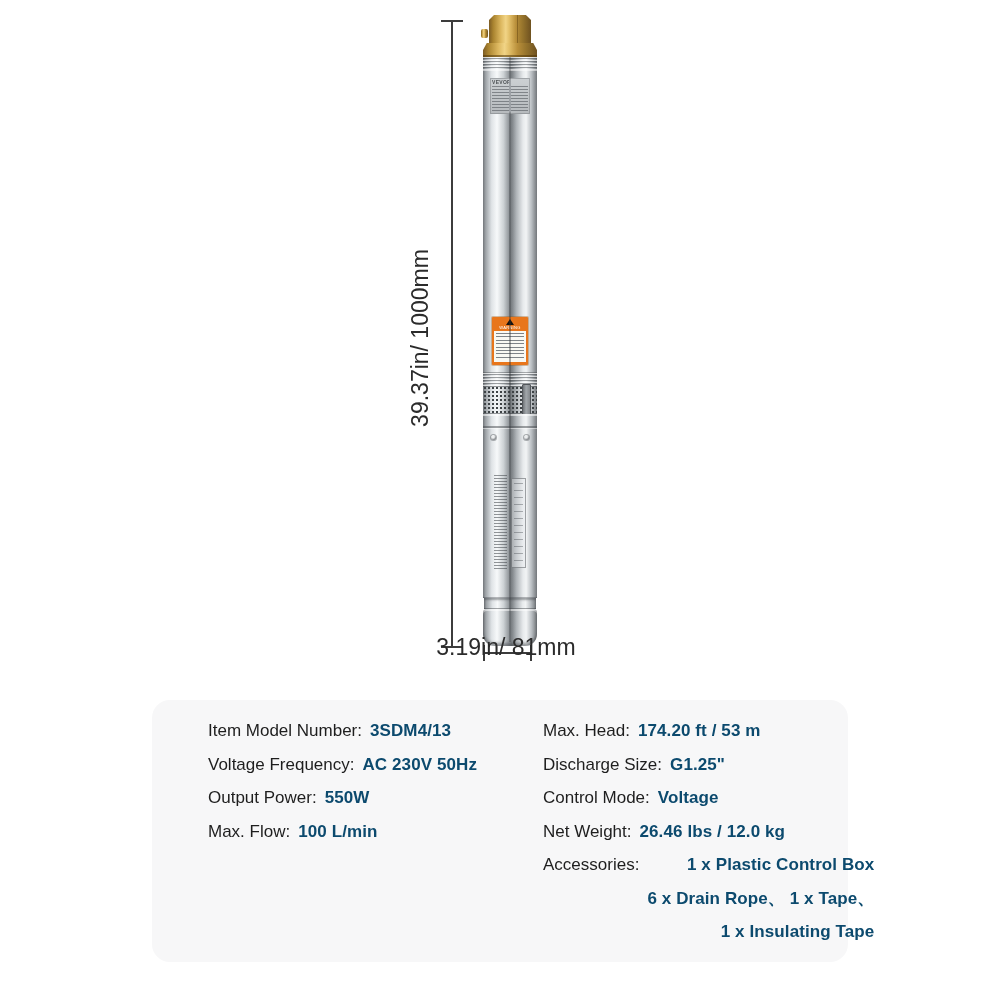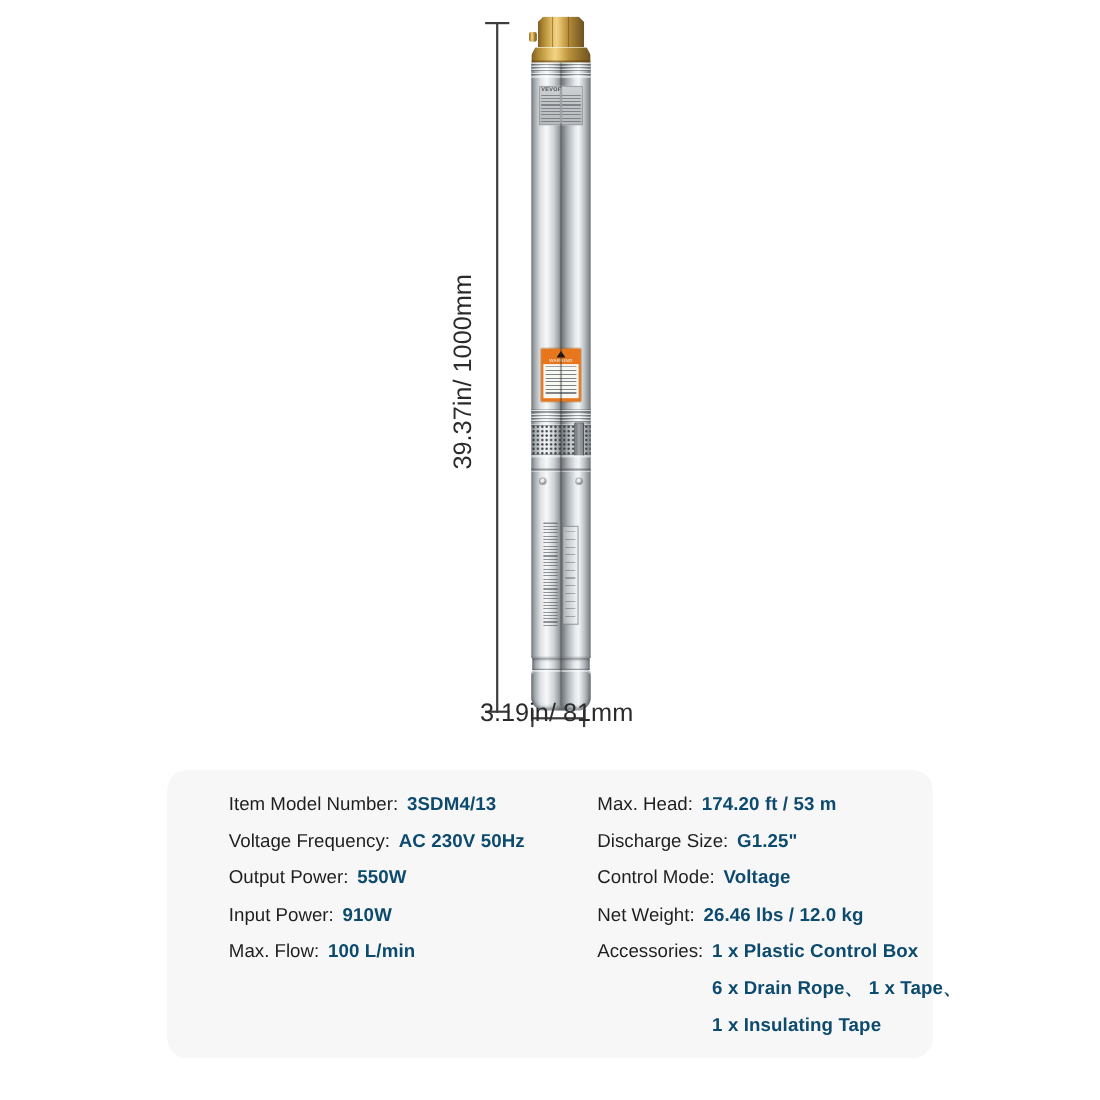--- a/index.html
+++ b/index.html
@@ -88,21 +88,21 @@
   .h-cap-l{position:absolute;left:483px;top:645px;width:2px;height:16px;}
   .h-cap-r{position:absolute;left:530px;top:645px;width:2px;height:16px;}
 
   .dim-text{position:absolute;font-size:23px;color:#2b2b2b;white-space:nowrap;}
   .height-label{left:311px;top:324px;width:220px;height:28px;text-align:center;
        transform:rotate(-90deg);}
   .width-label{left:400px;top:634px;width:212px;text-align:center;}
 
   
   .panel{position:absolute;left:152px;top:700px;width:696px;height:262px;
-       background:#f7f7f8;border-radius:18px;}
+       background:#f7f7f8;border-radius:18px;text-align:right;}
   .col{position:absolute;top:22px;}
   .col-left{left:56px;width:330px;}
   .col-right{left:391px;width:290px;}
   .spec-row{display:flex;align-items:baseline;margin-bottom:16.5px;
        font-size:17px;line-height:17px;white-space:nowrap;}
   .spec-label{color:#1e1e1e;margin-right:8px;}
   .spec-value{color:#0c4a6e;font-weight:bold;letter-spacing:.1px;}
   .acc-values{display:flex;flex-direction:column;}
   .acc-values .spec-value{margin-bottom:16.5px;line-height:17px;}
   .acc-values .spec-value:last-child{margin-bottom:0;}
@@ -163,24 +163,20 @@
     </div>
     <div class="spec-row">
       <span class="spec-label">Voltage Frequency:</span>
       <span class="spec-value">AC 230V 50Hz</span>
     </div>
     <div class="spec-row">
       <span class="spec-label">Output Power:</span>
       <span class="spec-value">550W</span>
     </div>
     <div class="spec-row">
-      <span class="spec-label">Input Power:</span>
-      <span class="spec-value">910W</span>
-    </div>
-    <div class="spec-row">
       <span class="spec-label">Max. Flow:</span>
       <span class="spec-value">100 L/min</span>
     </div>
   </div>
 
   <div class="col col-right">
     <div class="spec-row">
       <span class="spec-label">Max. Head:</span>
       <span class="spec-value">174.20 ft / 53 m</span>
     </div>

